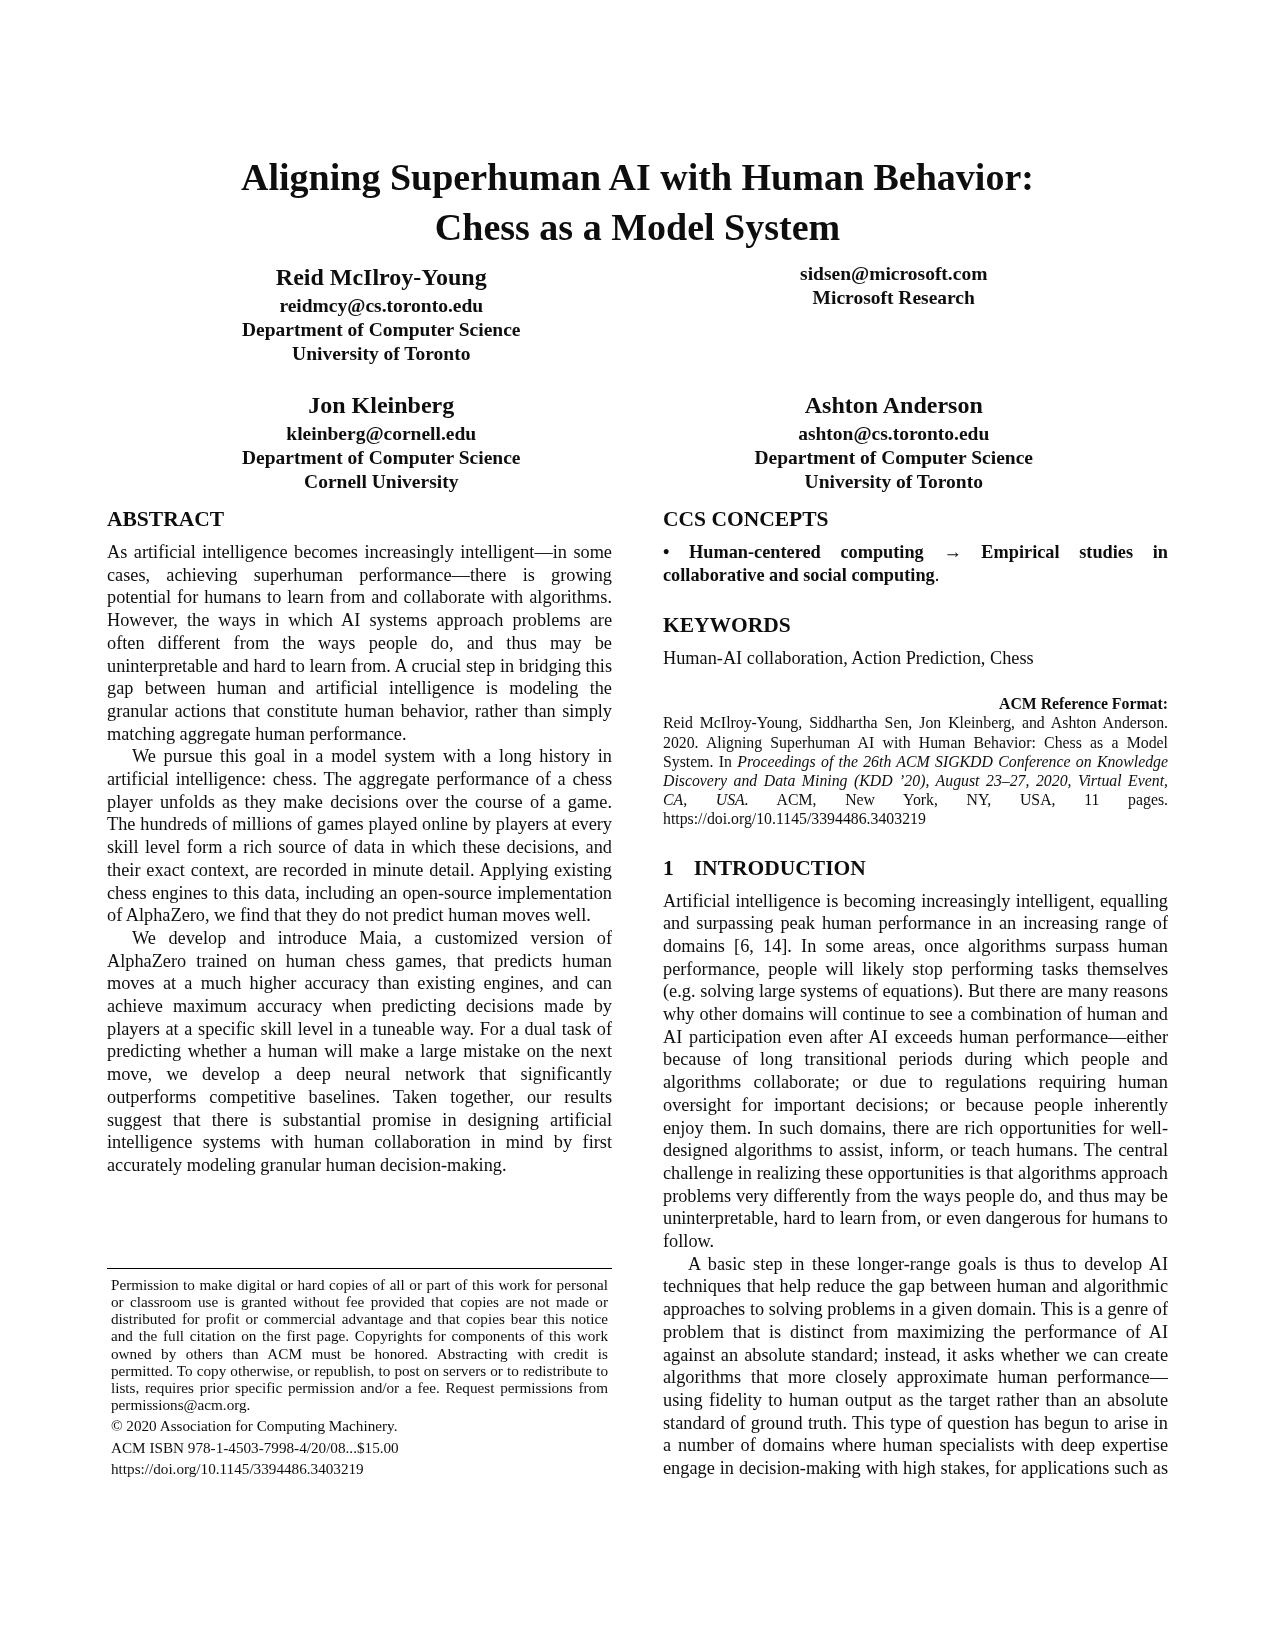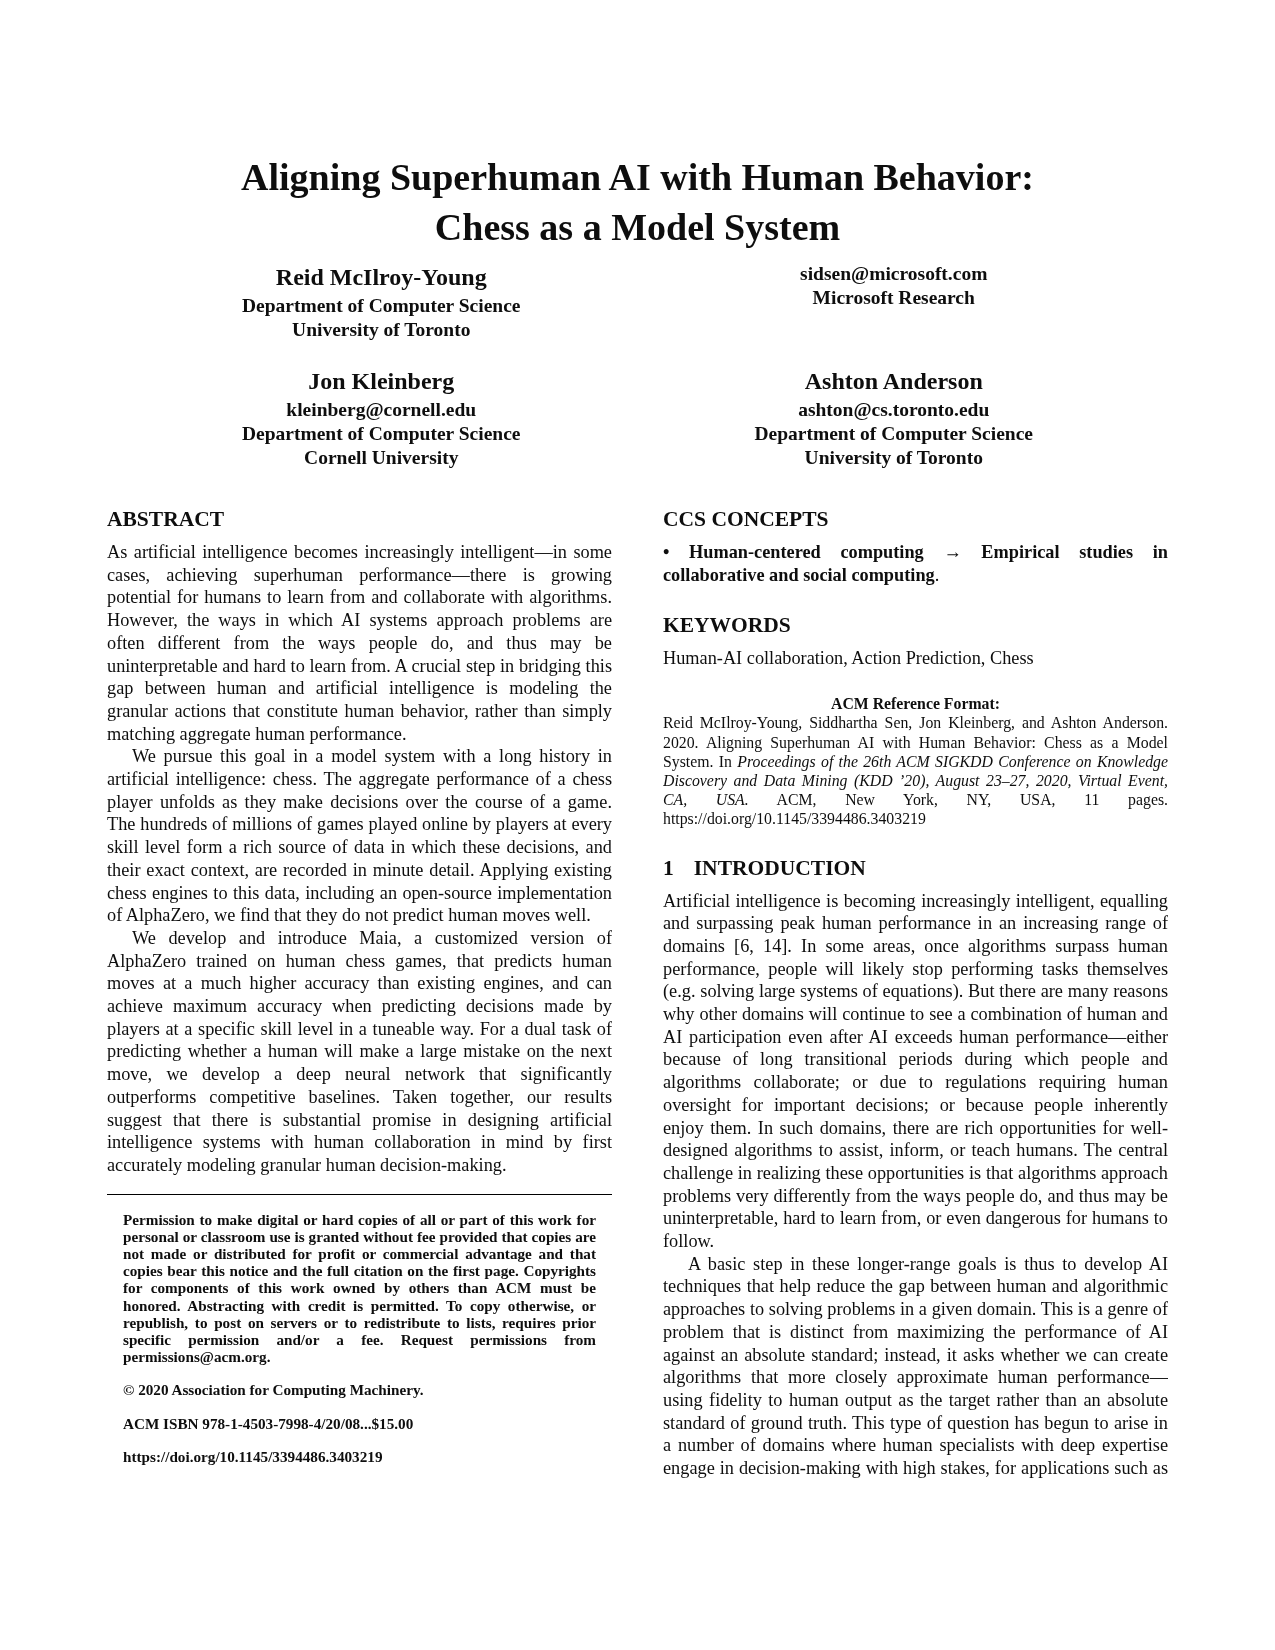--- a/index.html
+++ b/index.html
@@ -75,57 +75,58 @@
   .secnum { display: inline-block; margin-right: 20px; }
   p.body { margin: 0; text-indent: 25px; }
   p.body.first { text-indent: 0; }
 
   
   .ccs-line { margin: 0; }
   .ccs-line b { font-weight: 700; }
 
   
   .acm-ref { margin-top: 24px; font-size: 15.8px; line-height: 19.2px; }
-  .acm-ref .ref-head { margin: 0; font-weight: 700; text-align: center; }
+  .acm-ref .ref-head { margin: 0; font-weight: 700; text-align: right; }
   .acm-ref .ref-body { margin: 0; }
   .acm-ref i { font-style: italic; }
   .intro-head { margin-top: 30px; }
 
   
   .footnote {
     margin-top: auto;
     font-size: 15.2px;
     line-height: 17.2px;
   }
   .fnrule {
     border: none;
     border-top: 1.6px solid #000;
     margin: 0 0 7px 0;
     width: 100%;
   }
-  .footnote p { margin: 16px; font-weight: bold; }
+  .footnote p { margin: 4px; }
   .fn-perm { text-align: justify; }
   .fn-venue { font-style: italic; text-align: left; }
   .fn-left { text-align: left; }
 </style>
 </head>
 <body>
 
 <div class="page">
 
   <header class="title-block">
     <h1>
       <span class="title-line">Aligning Superhuman AI with Human Behavior:</span>
       <span class="title-line">Chess as a Model System</span>
     </h1>
   </header>
 
   <section class="authors">
     <div class="author">
       <div class="name">Reid McIlroy-Young</div>
+      <div class="meta">reidmcy@cs.toronto.edu</div>
       <div class="meta">Department of Computer Science</div>
       <div class="meta">University of Toronto</div>
     </div>
     <div class="author">
       <div class="meta">sidsen@microsoft.com</div>
       <div class="meta">Microsoft Research</div>
     </div>
     <div class="author">
       <div class="name">Jon Kleinberg</div>
       <div class="meta">kleinberg@cornell.edu</div>

